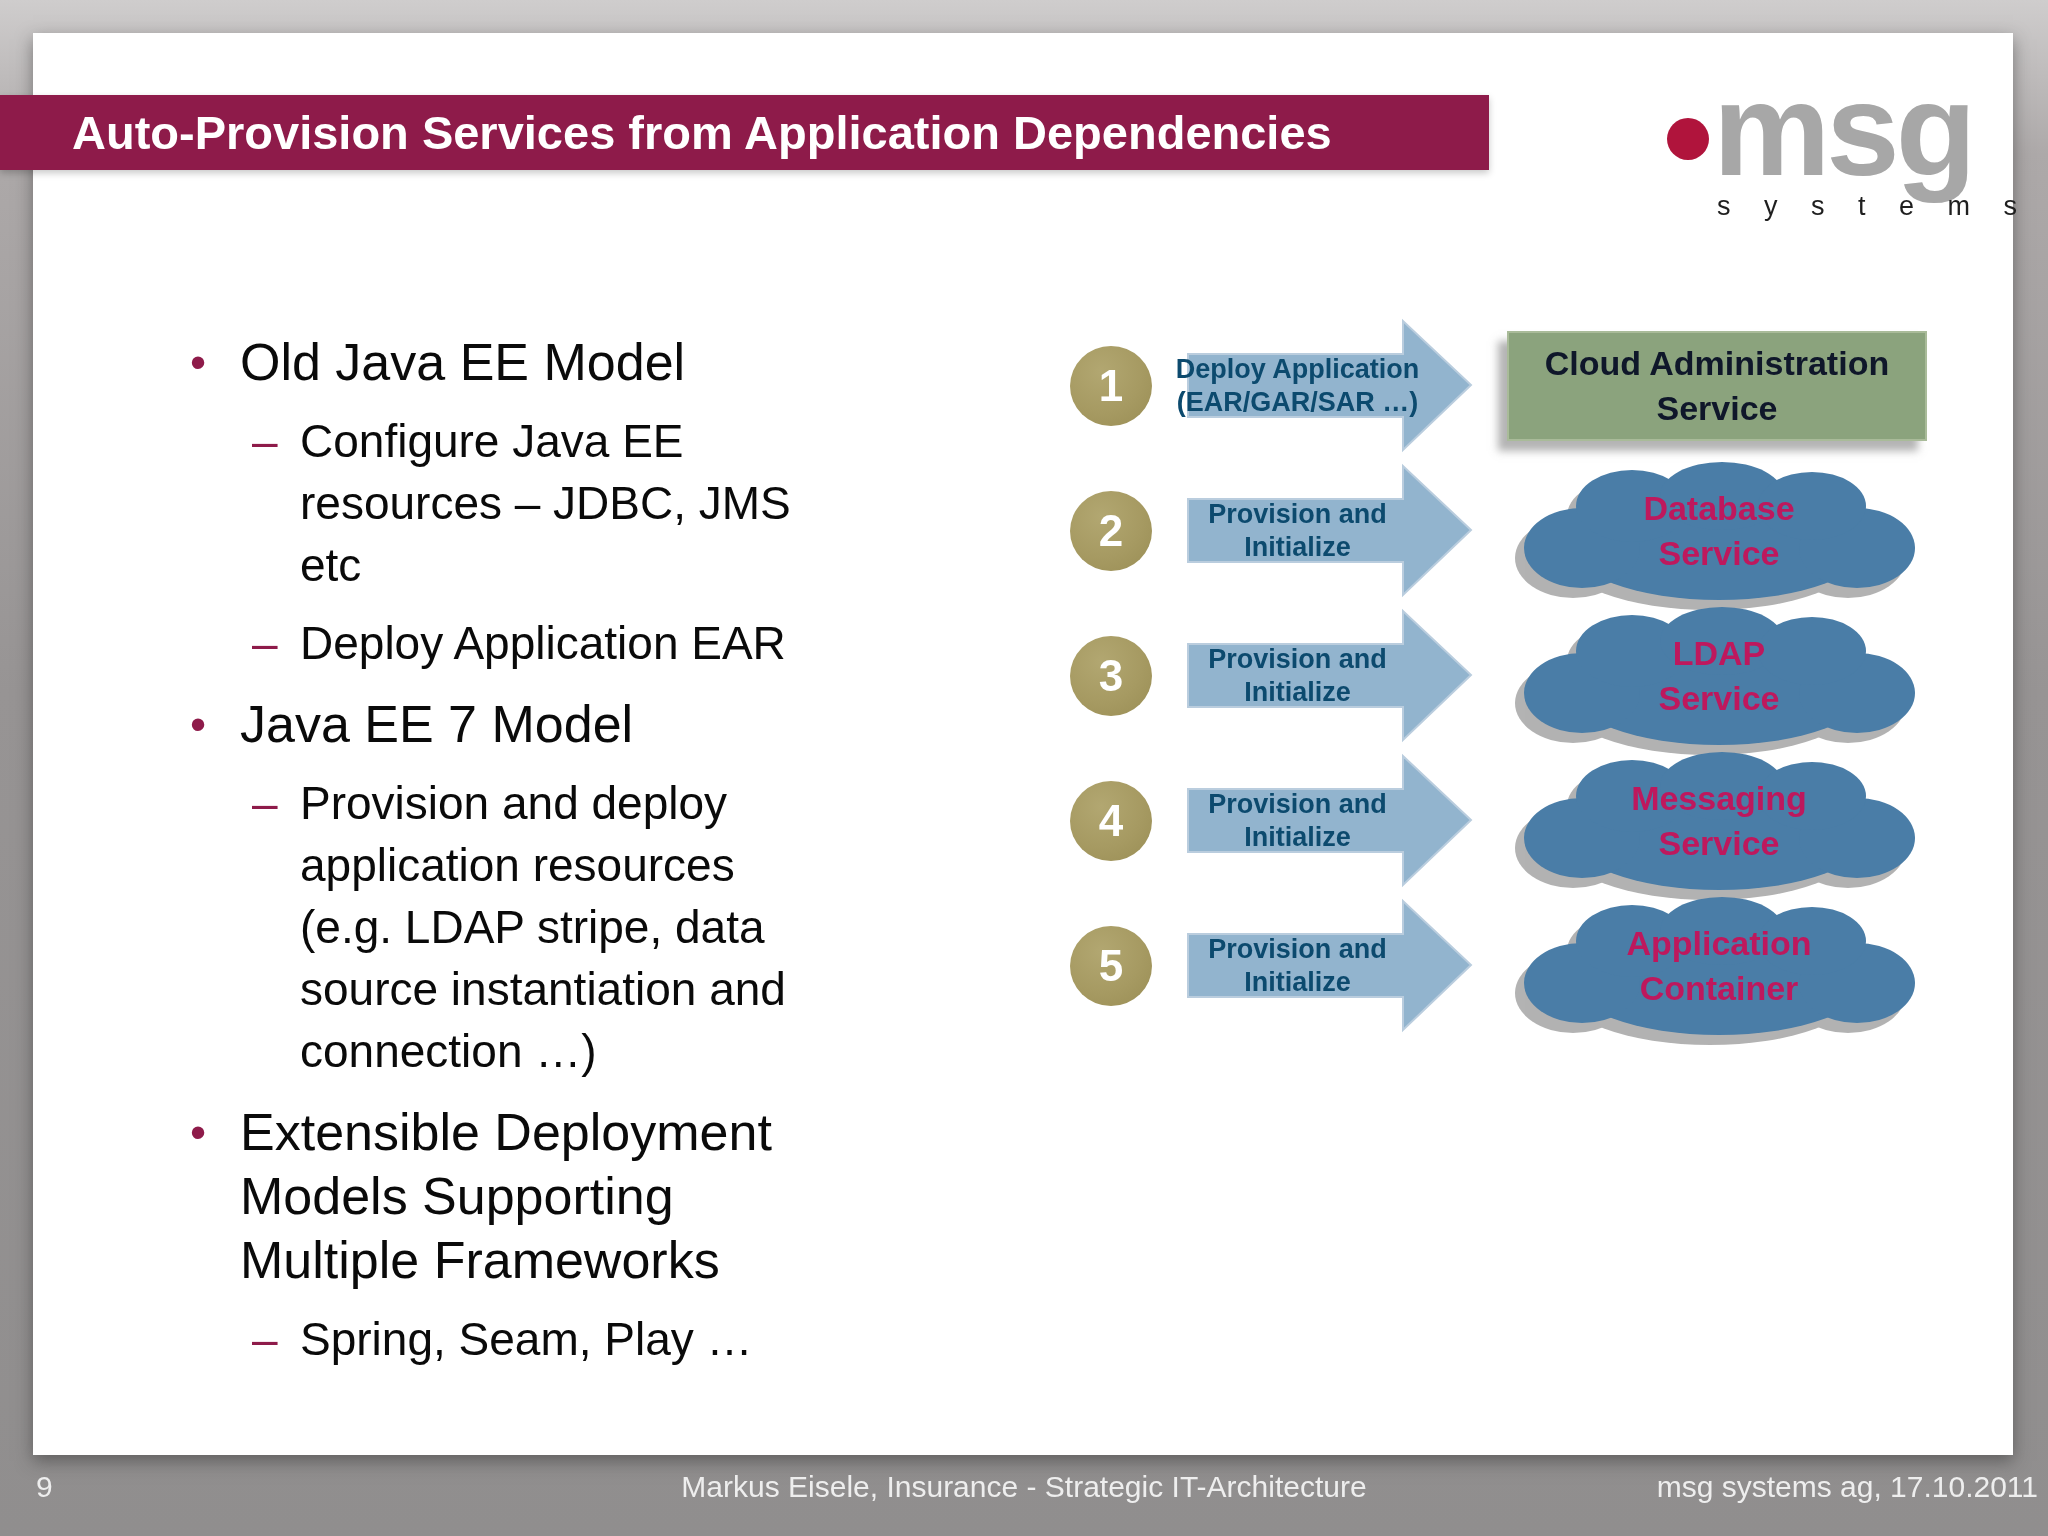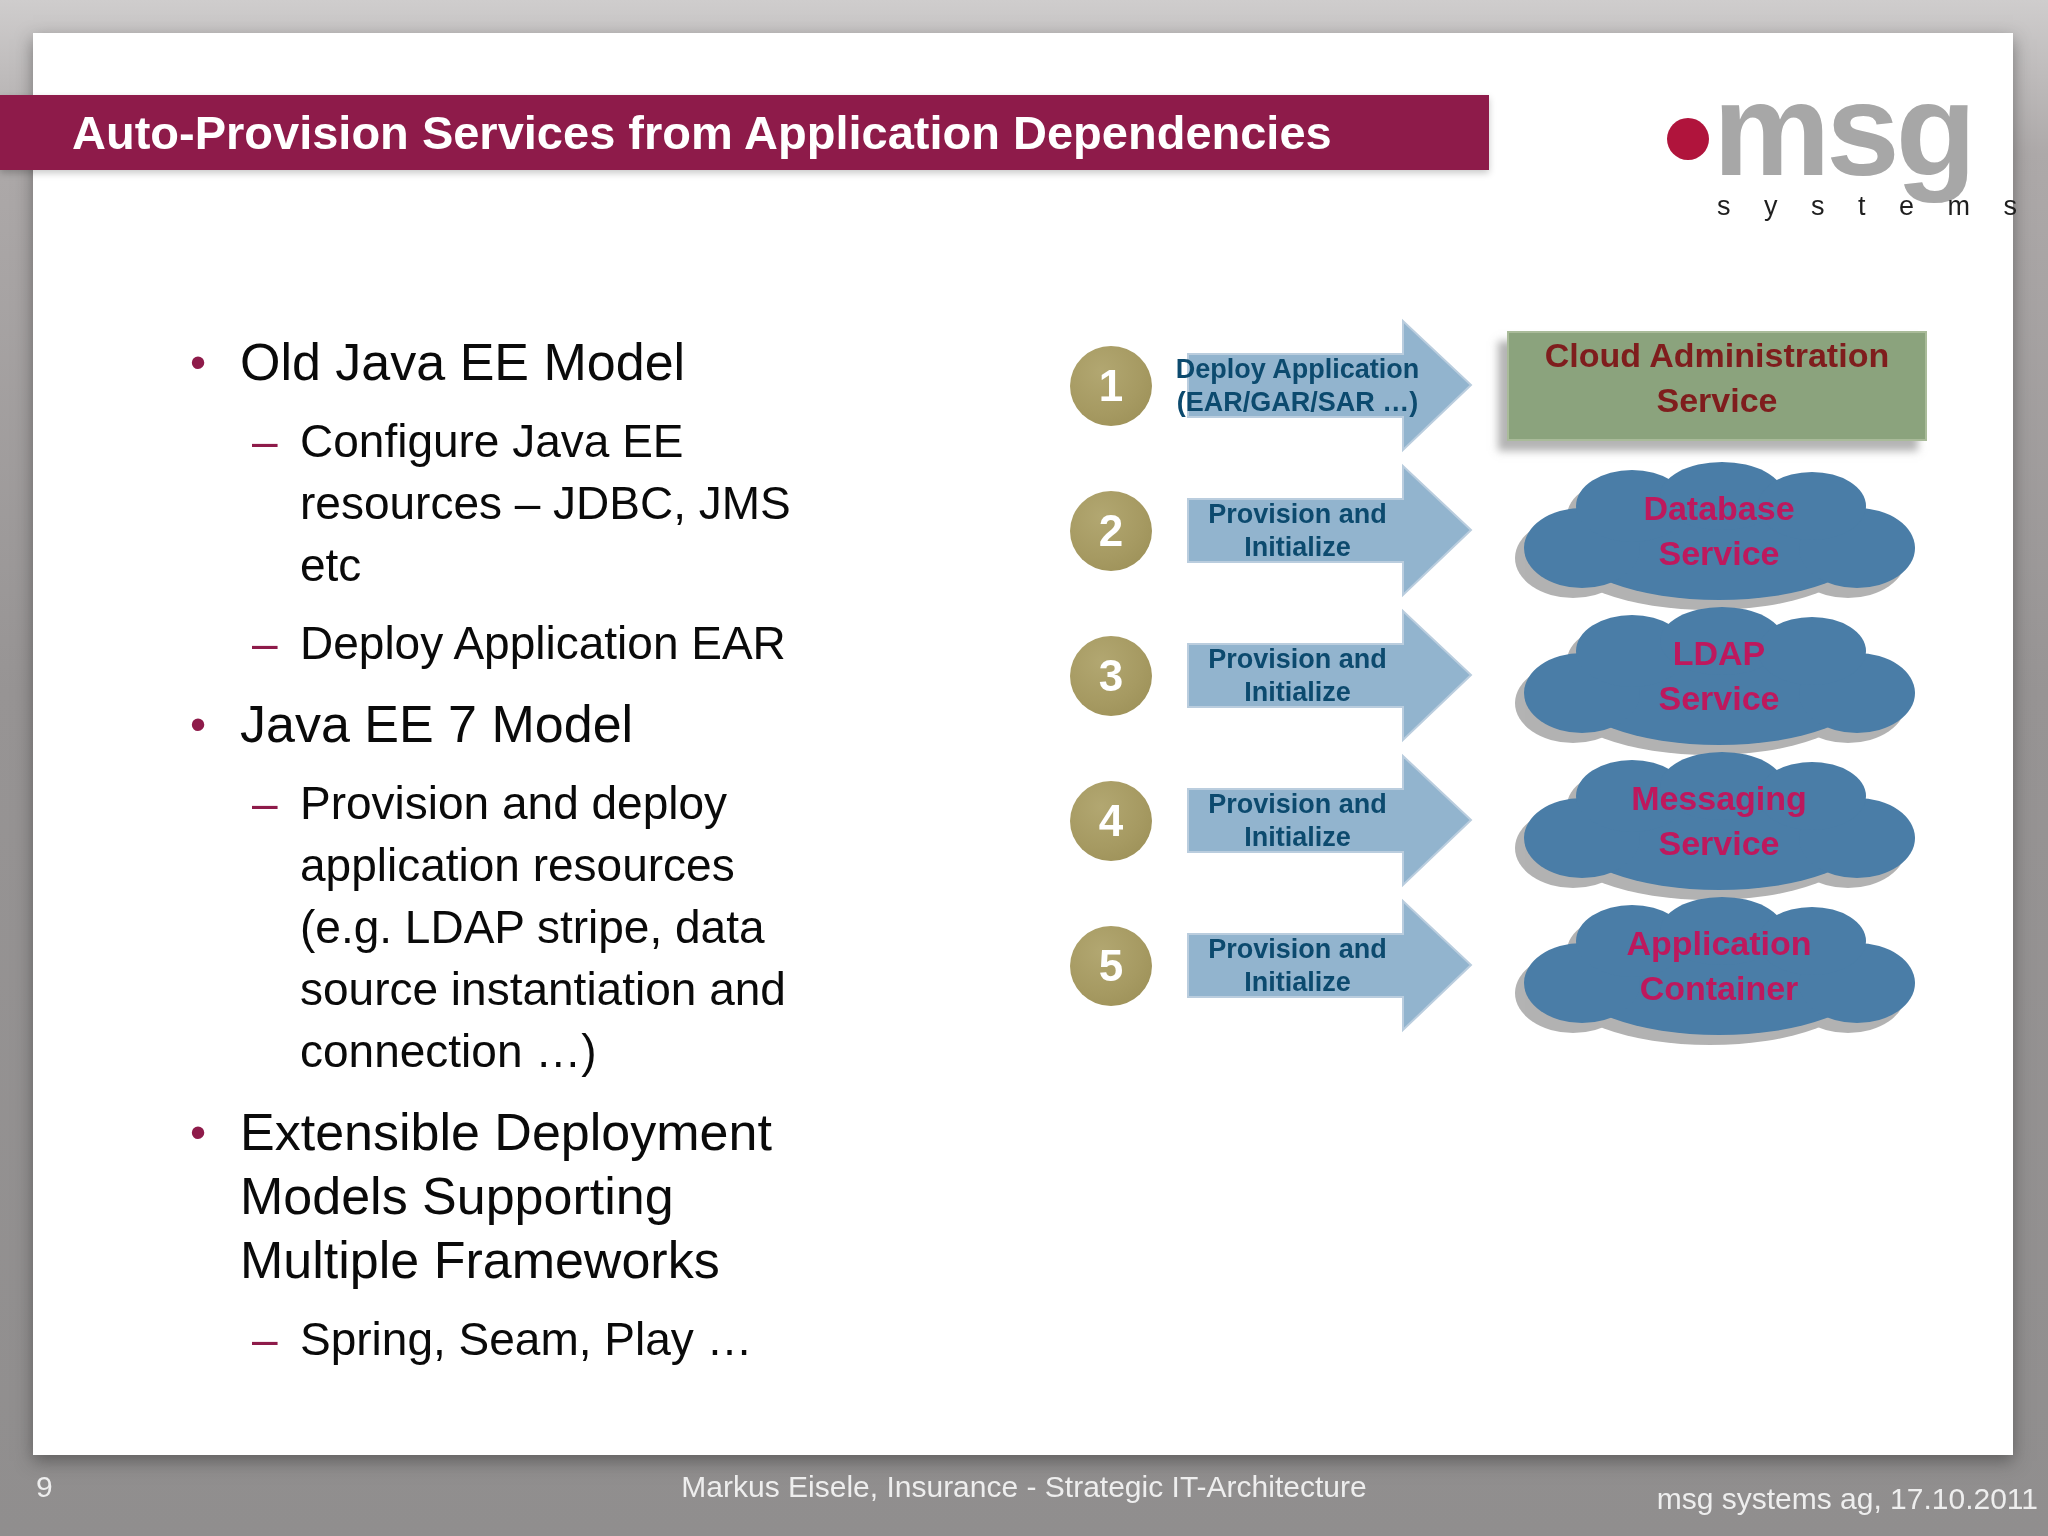--- a/index.html
+++ b/index.html
@@ -50,36 +50,36 @@
   .arrow svg{position:absolute;left:0;top:0;overflow:visible;}
   .arrow-label{
     position:absolute;left:4px;top:0;width:211px;height:100%;
     display:flex;flex-direction:column;justify-content:center;align-items:center;
     color:#0c4a6e;font-size:27px;font-weight:bold;line-height:33px;text-align:center;
   }
   .arrow-label div{white-space:nowrap;}
   .target-box{
     flex:none;width:420px;height:110px;background:#8BA37D;border:2px solid #a9bb99;
     box-sizing:border-box;box-shadow:-9px 10px 8px rgba(105,105,105,.5);
-    display:flex;flex-direction:column;align-items:center;
-    color:#7f1d1d;font-size:34px;font-weight:bold;line-height:45px;text-align:center;
+    display:flex;flex-direction:column;justify-content:center;align-items:center;
+    color:#0f172a;font-size:34px;font-weight:bold;line-height:45px;text-align:center;
   }
   .cloud{flex:none;position:relative;width:424px;height:150px;}
   .cloud svg{position:absolute;left:0;top:0;overflow:visible;}
   .cloud-label{
     position:absolute;left:0;top:0;width:100%;height:100%;
     display:flex;flex-direction:column;justify-content:center;align-items:center;
     color:#be185d;font-size:34px;font-weight:bold;line-height:45px;text-align:center;
   }
   .cloud-label div{white-space:nowrap;}
   
   .footer{position:absolute;left:0;top:1470px;width:2048px;height:40px;color:#eeeeee;font-size:30px;}
   .fl{position:absolute;left:36px;top:0;}
   .fc{position:absolute;left:0;width:100%;text-align:center;top:0;}
-  .fr{position:absolute;right:10px;top:12px;}
+  .fr{position:absolute;right:10px;top:0;}
 </style>
 </head>
 <body>
 
 <div class="slide">
 
   <div class="logo">
     <div class="logo-row">
       <span class="logo-dot"></span>
       <span class="logo-word">msg</span>

